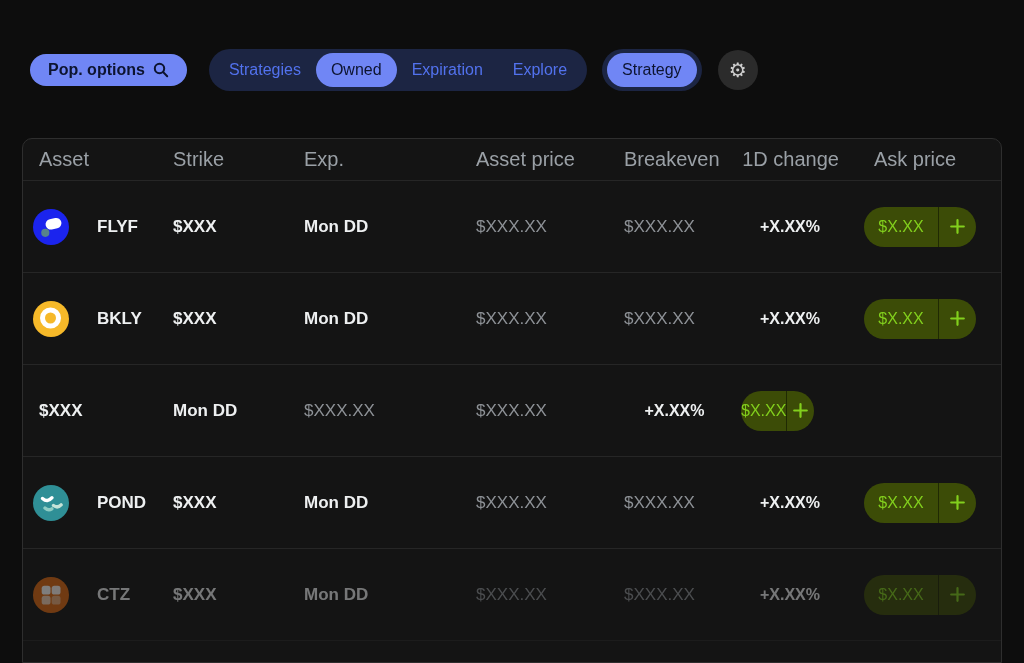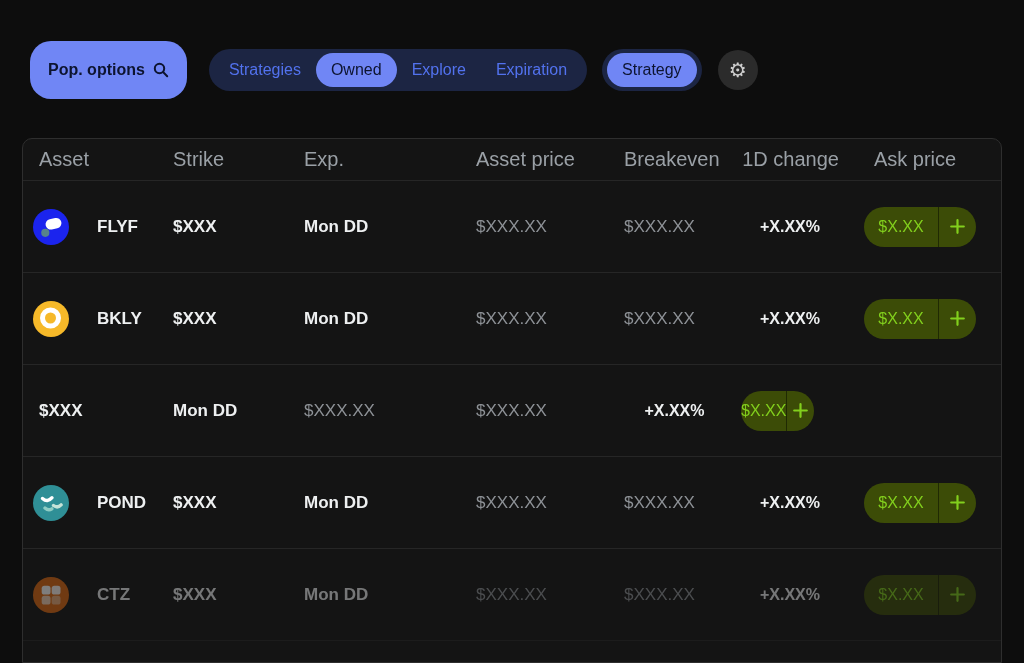--- a/index.html
+++ b/index.html
@@ -7,21 +7,21 @@
     --header_text:#9aa0a6; --text:#eef0f1; --muted:#8d9196;
     --accent:#7086f5; --accent_text:#0d1430; --group_bg:#1c2543; --group_text:#5272ee;
     --ask_bg:#3c4c07; --ask_green:#82cf1d; --gear_bg:#2b2b2b; --gear_icon:#cfcfcf;
   }
   *{box-sizing:border-box;margin:0;padding:0}
   html,body{width:1024px;height:663px;overflow:hidden}
   body{background:var(--page_bg);font-family:"Liberation Sans",sans-serif;position:relative}
 
   
   .toolbar{position:absolute;left:30px;top:49px;height:42px;display:flex;align-items:center}
-  .pill-btn{display:flex;align-items:center;gap:8px;height:58px;padding:0 18px;
+  .pill-btn{display:flex;align-items:center;gap:8px;height:32px;padding:0 18px;
     background:var(--accent);color:var(--accent_text);border:none;border-radius:21px;
     font-family:inherit;font-size:16px;font-weight:700;cursor:pointer;margin-right:22px}
   .seg{display:flex;align-items:center;height:42px;background:var(--group_bg);
     border-radius:21px;padding:0 5px;margin-right:15px}
   .seg-item{display:flex;align-items:center;height:34px;padding:0 15px;border:none;background:transparent;
     color:var(--group_text);font-family:inherit;font-size:16px;font-weight:400;border-radius:17px;cursor:pointer;white-space:nowrap}
   .seg-item.selected{background:var(--accent);color:var(--accent_text)}
   .gear-btn{width:40px;height:40px;margin-left:1px;border:none;border-radius:50%;
     background:var(--gear_bg);color:var(--gear_icon);font-size:20px;line-height:40px;
     text-align:center;cursor:pointer}
@@ -61,22 +61,22 @@
       <svg width="16" height="16" viewBox="0 0 16 16" fill="none" stroke="#0d1430" stroke-width="2" stroke-linecap="round">
           <circle cx="6.5" cy="6.5" r="4.7"></circle>
           <path d="m10.3 10.3 3.9 3.9"></path>
         </svg>
     </span>
   </button>
 
   <div class="seg">
     <button class="seg-item">Strategies</button>
     <button class="seg-item selected">Owned</button>
+    <button class="seg-item">Expiration</button>
     <button class="seg-item">Explore</button>
-    <button class="seg-item">Expiration</button>
   </div>
 
 
   <div class="seg">
     <button class="seg-item selected">Strategy</button>
   </div>
 
   <button class="gear-btn"><span>⚙</span></button>
 </div>
 

